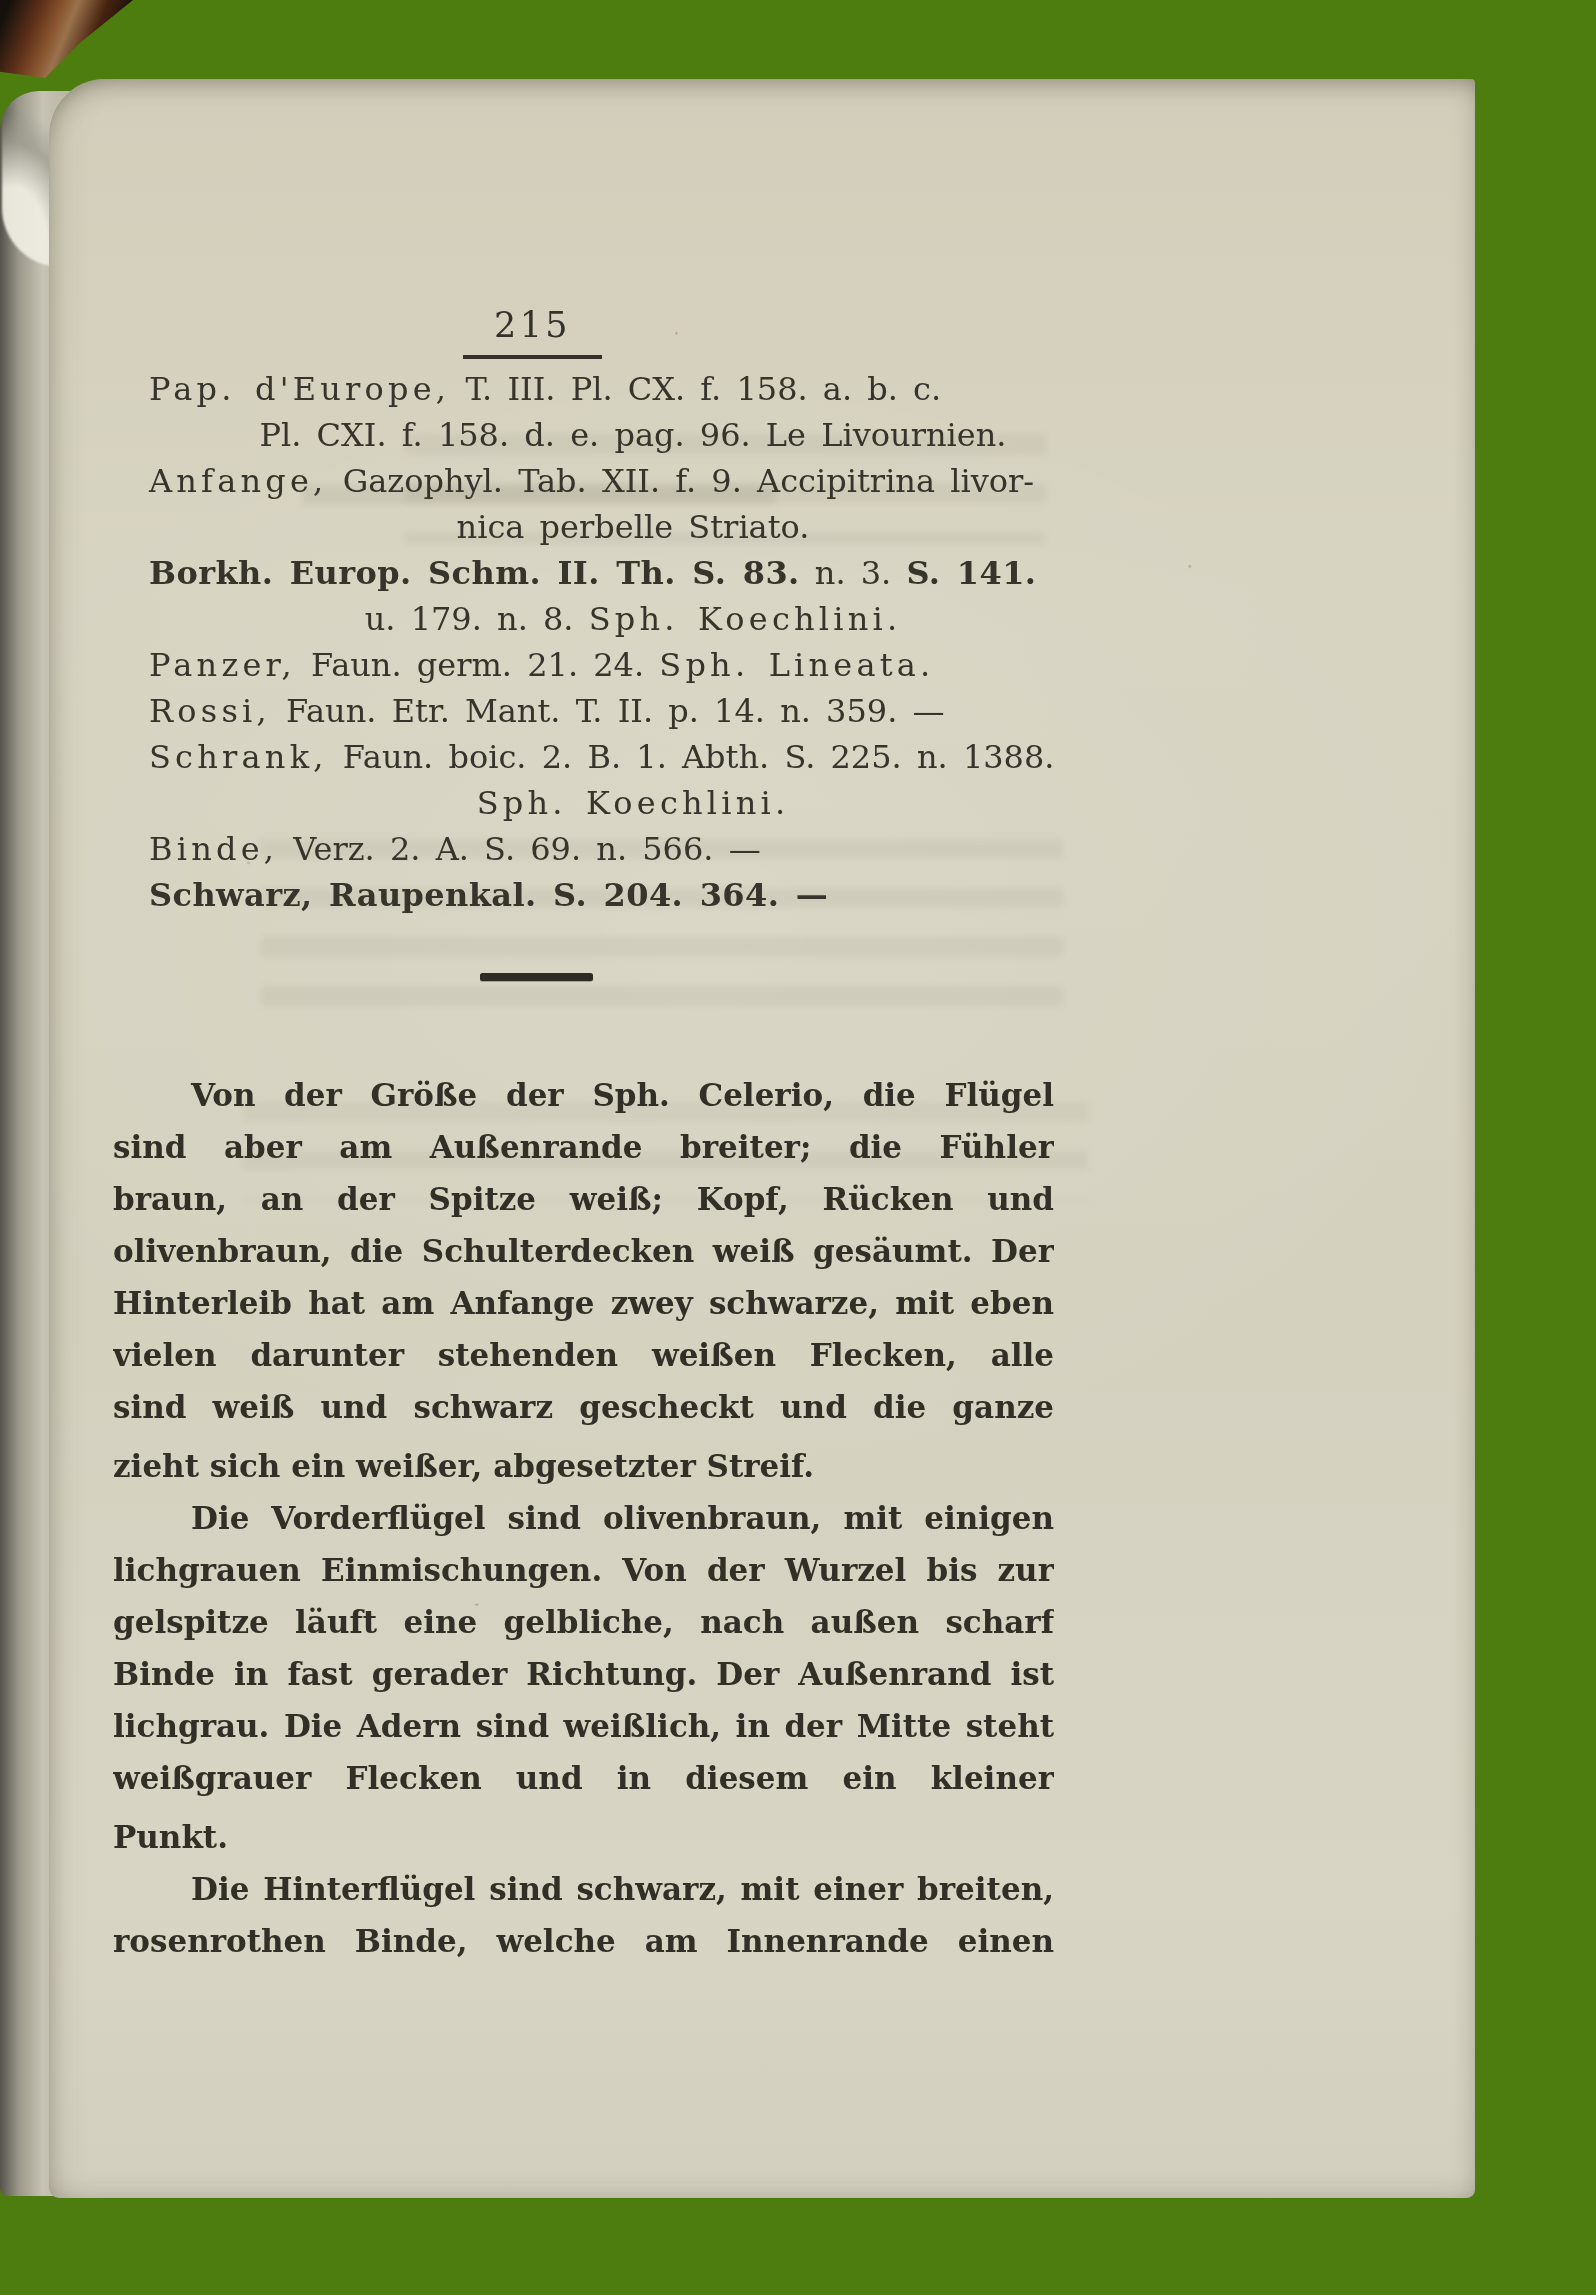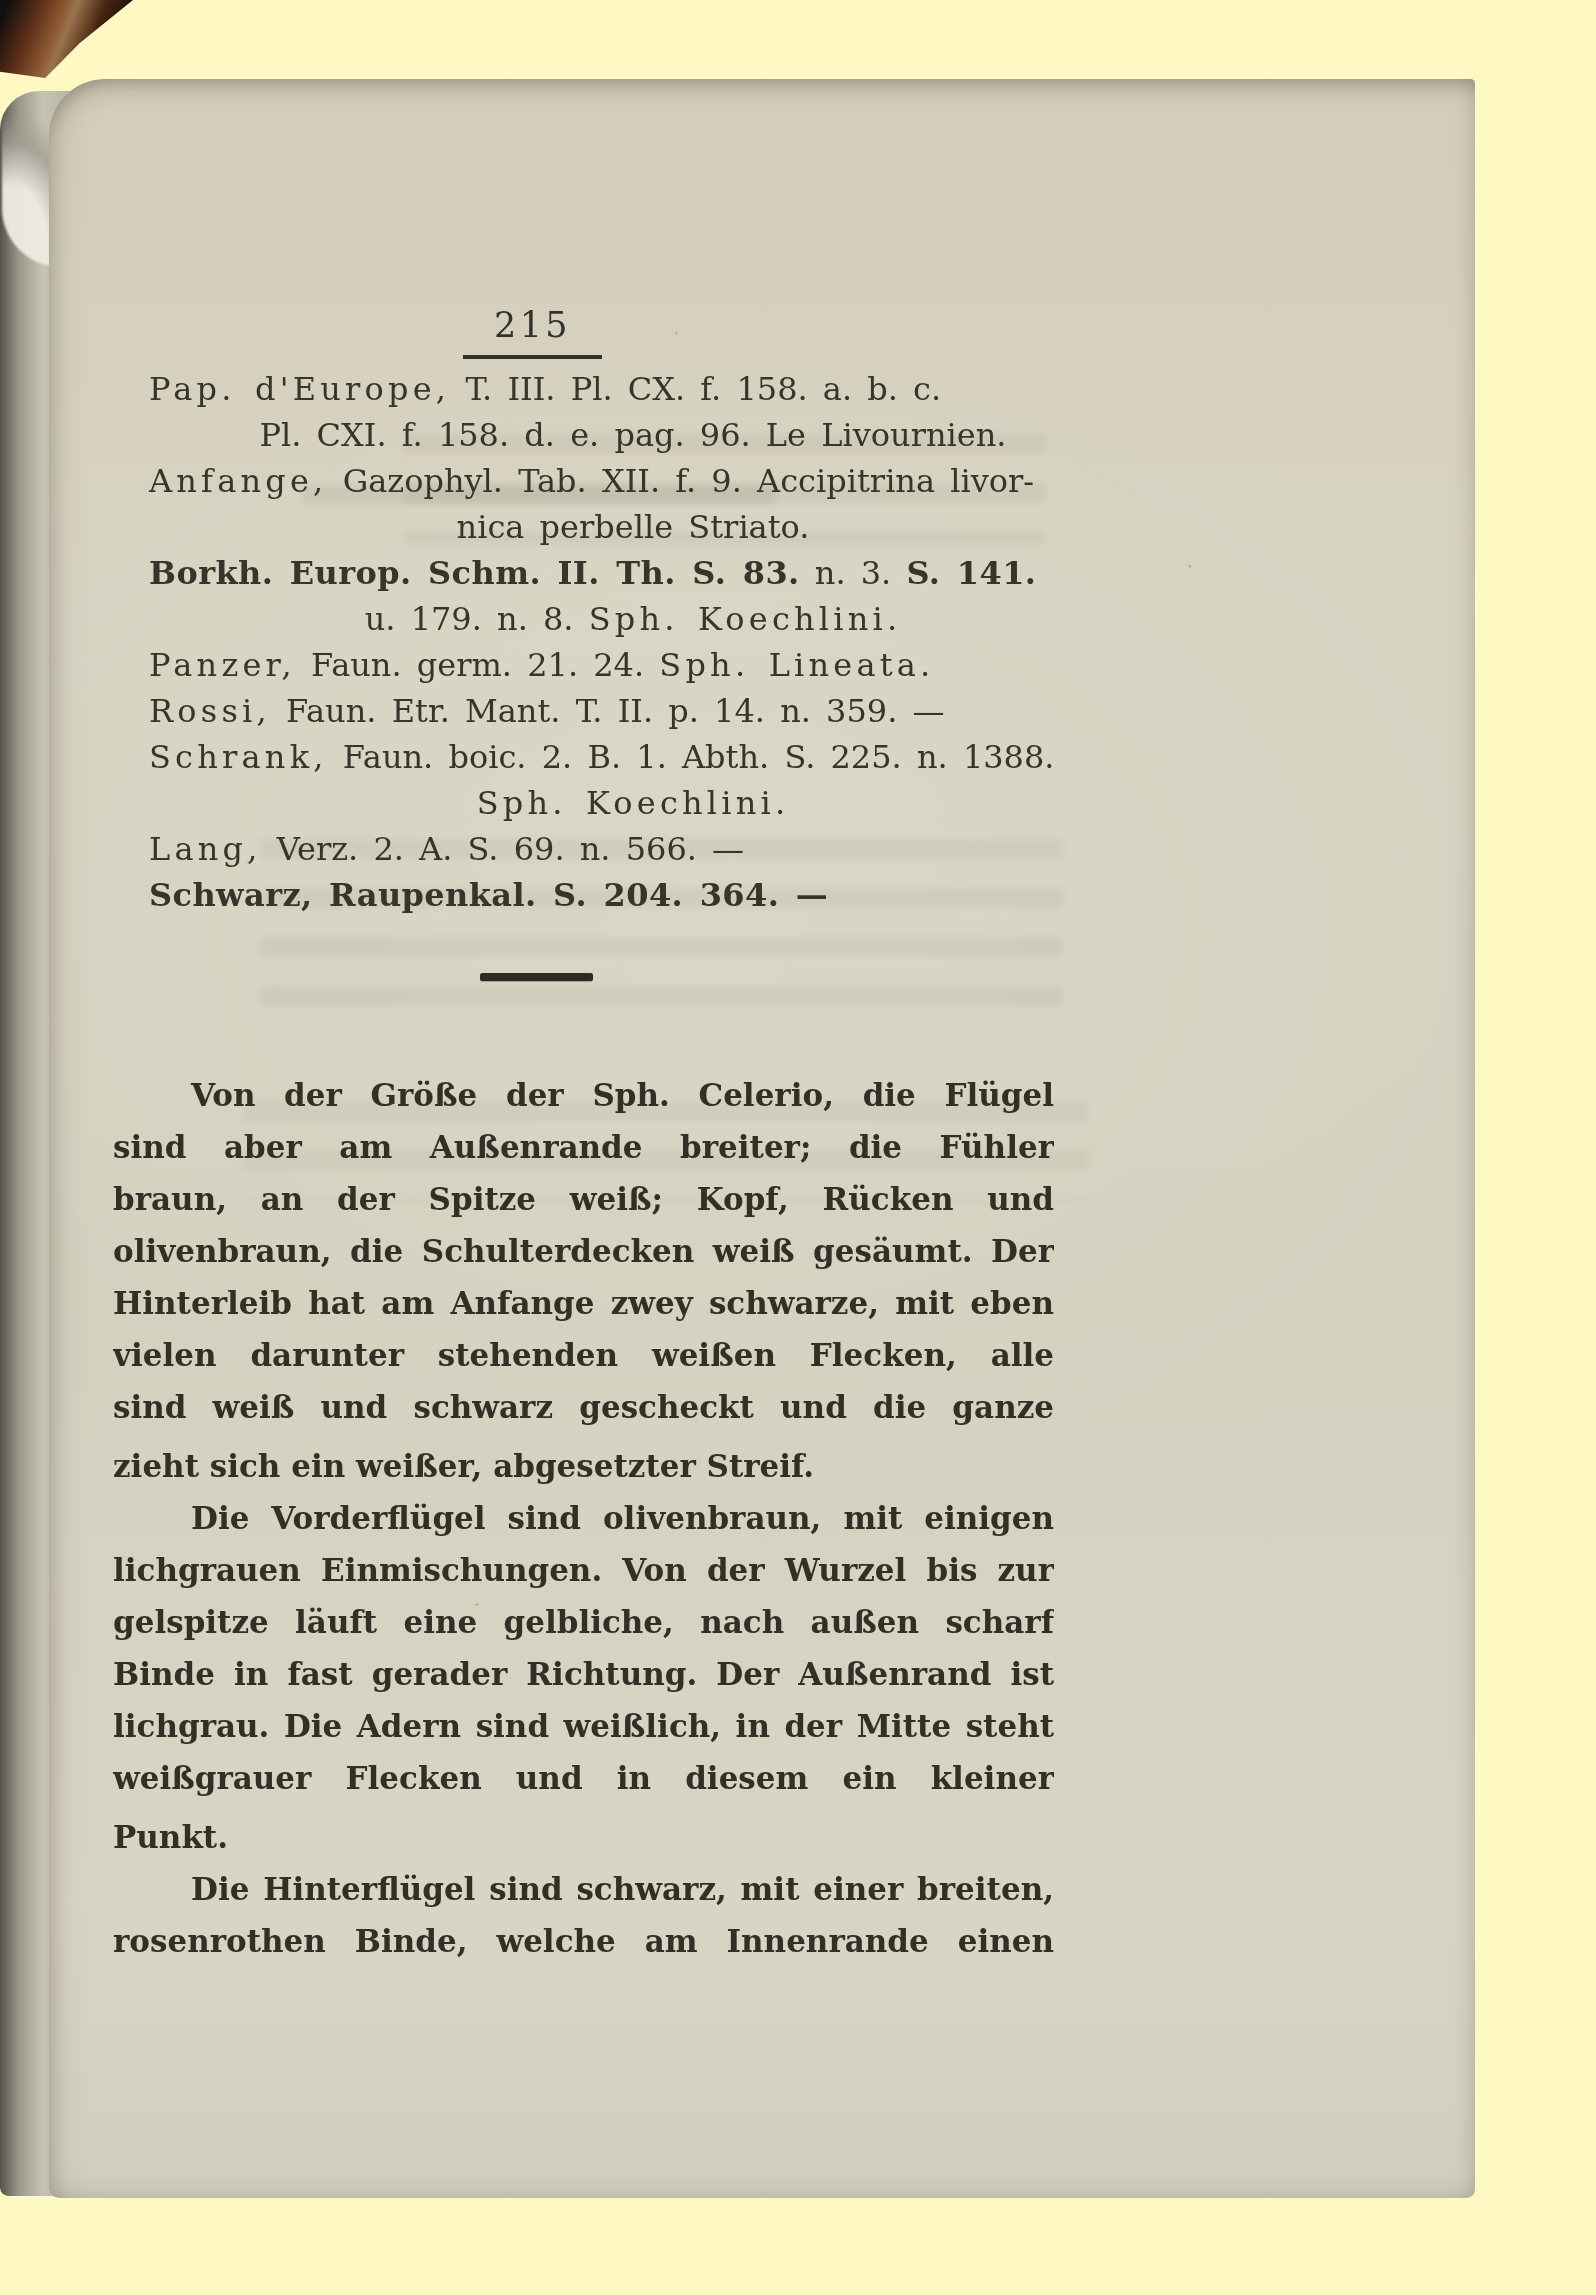--- a/index.html
+++ b/index.html
@@ -1,19 +1,19 @@
 <!DOCTYPE html>
 <html style="font-size:13.5px"><head>
 <meta charset="utf-8">
 <style>
   * { margin:0; padding:0; box-sizing:border-box; }
   html,body { width:1597px; height:2295px; }
   body { font-family:"DejaVu Serif", serif; }
 
-  .scene { position:relative; width:1597px; height:2295px; background:#fef9c3; overflow:hidden; }
+  .scene { position:relative; width:1597px; height:2295px; background:#4d7c0f; overflow:hidden; }
 
   
   .spine-corner{
     position:absolute; left:0; top:0; width:133px; height:78px;
     background:linear-gradient(112deg,#14100d 6%,#5e3019 26%,#8a5630 40%,#99734c 48%,#47220f 66%,#15100c 84%);
     clip-path:polygon(0 0,100% 0,60% 55%,34% 100%,0 92%);
   }
   
   .page-stack{
     position:absolute; left:0; top:91px; width:73px; height:2105px;
@@ -100,21 +100,21 @@
         <div class="ref-line"><span class="sp">Pap. d'Europe,</span><span class=""> T. III. Pl. CX. f. 158. a. b. c.</span></div>
         <div class="ref-line indent"><span class="">Pl. CXI. f. 158. d. e. pag. 96. Le Livournien.</span></div>
         <div class="ref-line"><span class="sp">Anfange,</span><span class=""> Gazophyl. Tab. XII. f. 9. Accipitrina livor-</span></div>
         <div class="ref-line indent"><span class="">nica perbelle Striato.</span></div>
         <div class="ref-line"><span class="fr">Borkh. Europ. Schm. II. Th. S. 83.</span><span class=""> n. 3. </span><span class="fr">S. 141.</span></div>
         <div class="ref-line indent"><span class="">u. 179. n. 8. </span><span class="sp">Sph. Koechlini.</span></div>
         <div class="ref-line"><span class="sp">Panzer,</span><span class=""> Faun. germ. 21. 24. </span><span class="sp">Sph. Lineata.</span></div>
         <div class="ref-line"><span class="sp">Rossi,</span><span class=""> Faun. Etr. Mant. T. II. p. 14. n. 359. —</span></div>
         <div class="ref-line"><span class="sp">Schrank,</span><span class=""> Faun. boic. 2. B. 1. Abth. S. 225. n. 1388.</span></div>
         <div class="ref-line indent"><span class="sp">Sph. Koechlini.</span></div>
-        <div class="ref-line"><span class="sp">Lang,</span><span class=""> Verz. 2. A. S. 69. n. 566. —</span></div>
+        <div class="ref-line"><span class="sp">Binde,</span><span class=""> Verz. 2. A. S. 69. n. 566. —</span></div>
         <div class="ref-line"><span class="fr">Schwarz, Raupenkal. S. 204. 364. —</span></div>
       </div>
 
     <div class="divider"></div>
 
     <div class="bodytext" id="bodytext">
         <div>
           <div class="body-line first">Von der Größe der Sph. Celerio, die Flügel</div>
           <div class="body-line">sind aber am Außenrande breiter; die Fühler schwarz-</div>
           <div class="body-line">braun, an der Spitze weiß; Kopf, Rücken und Hinterleib</div>

